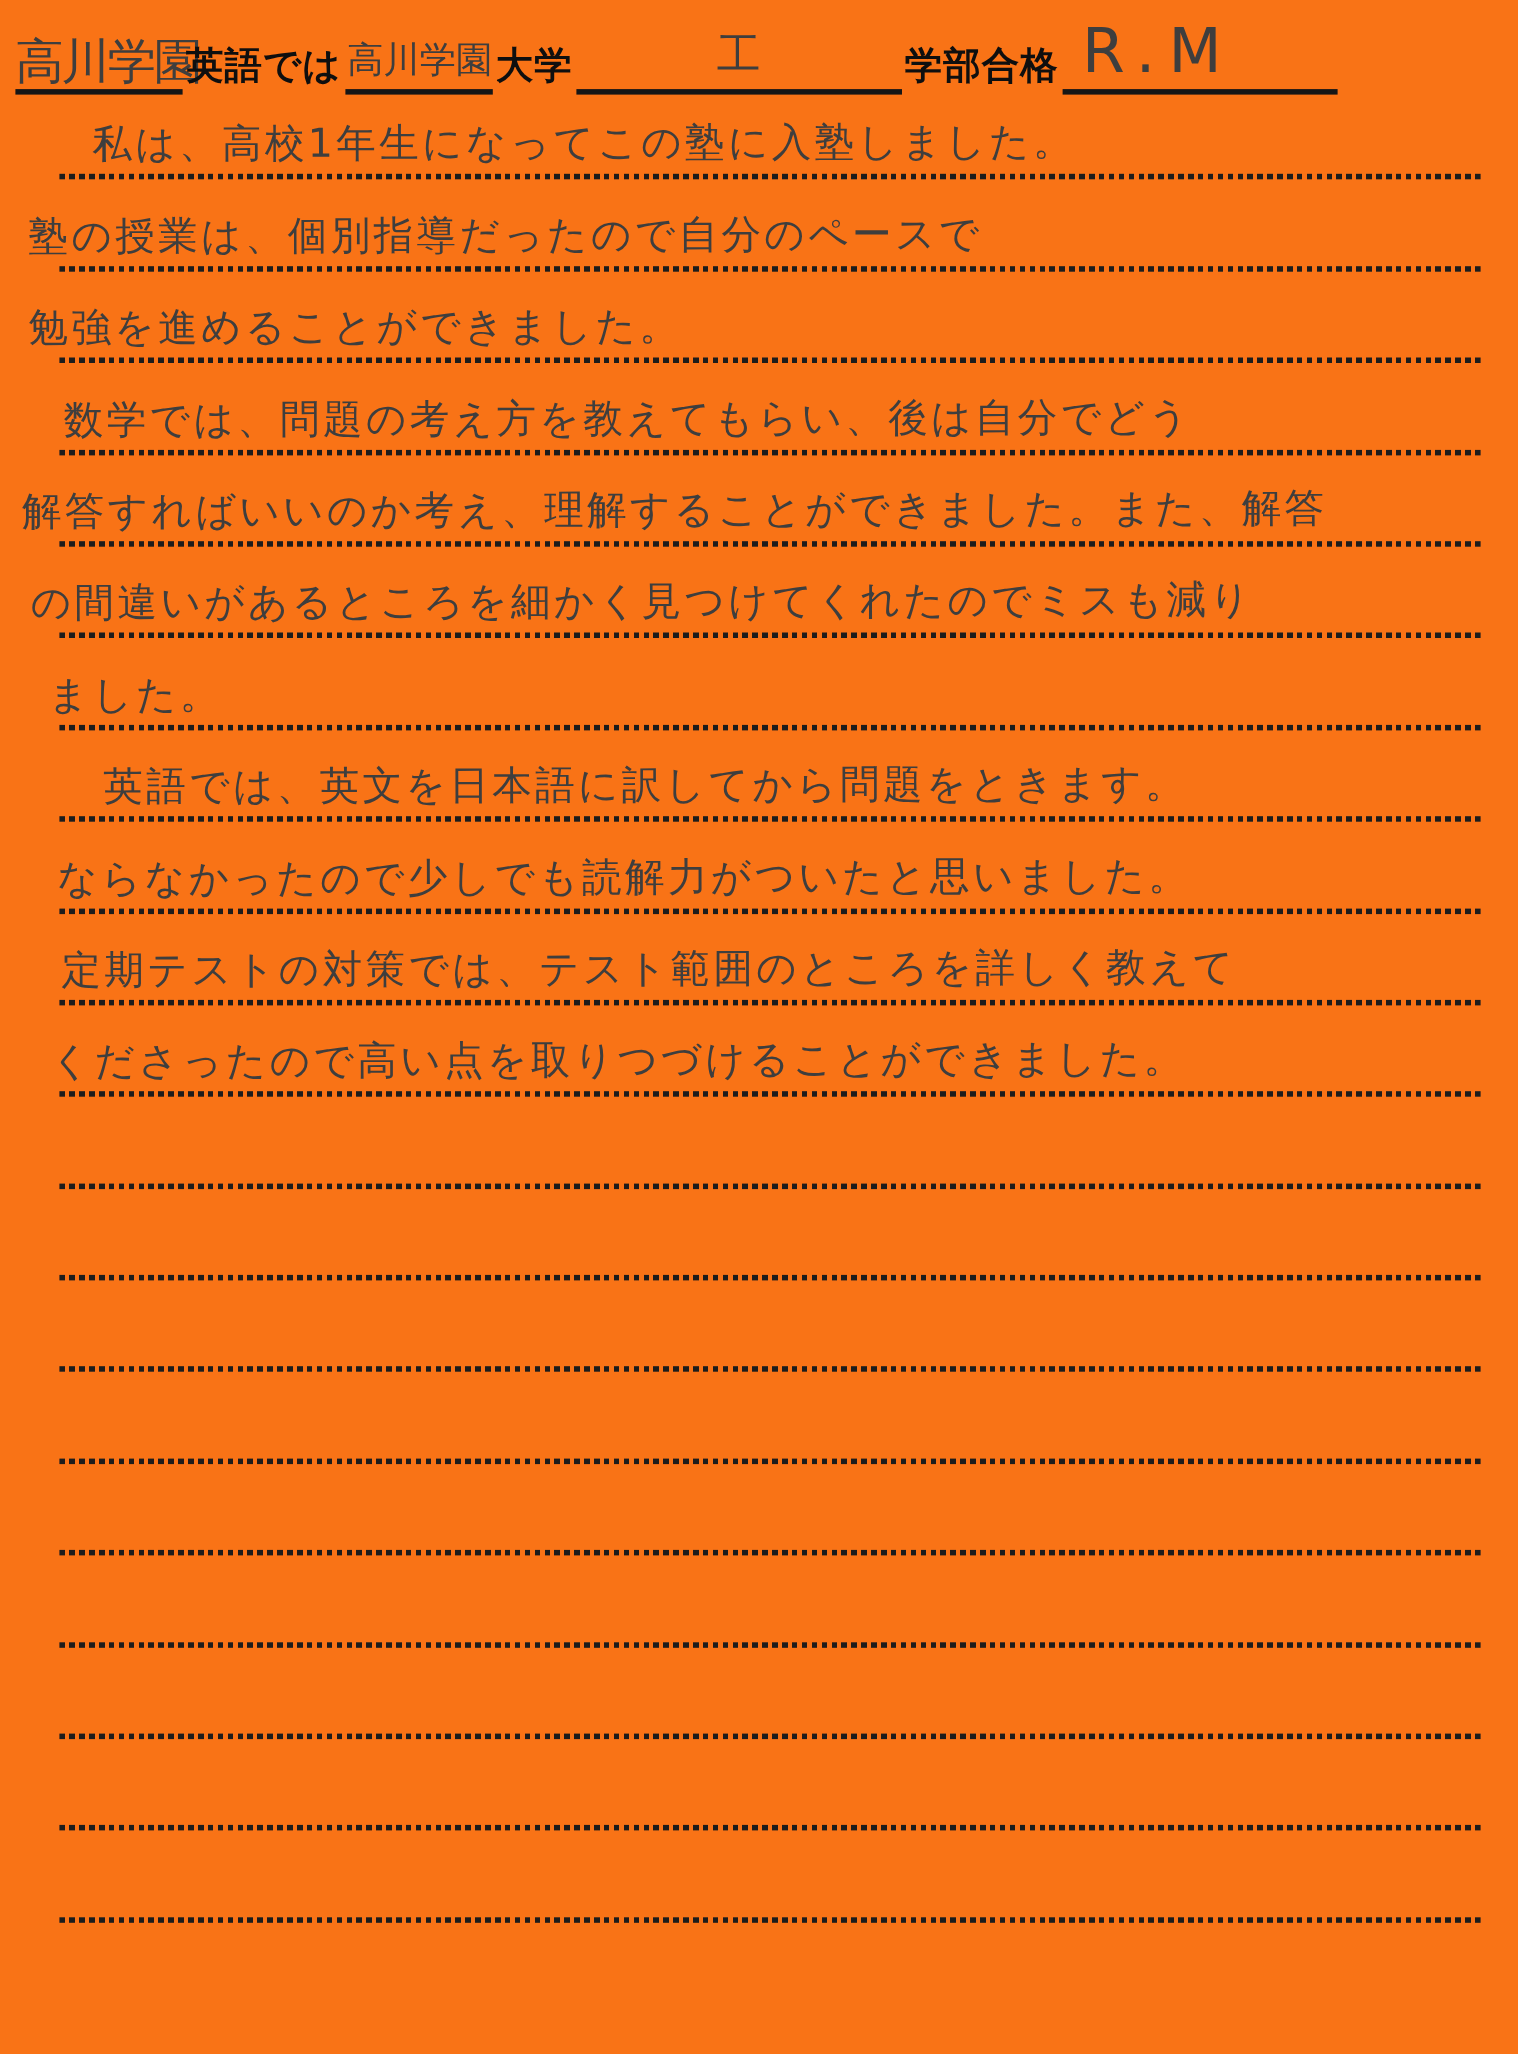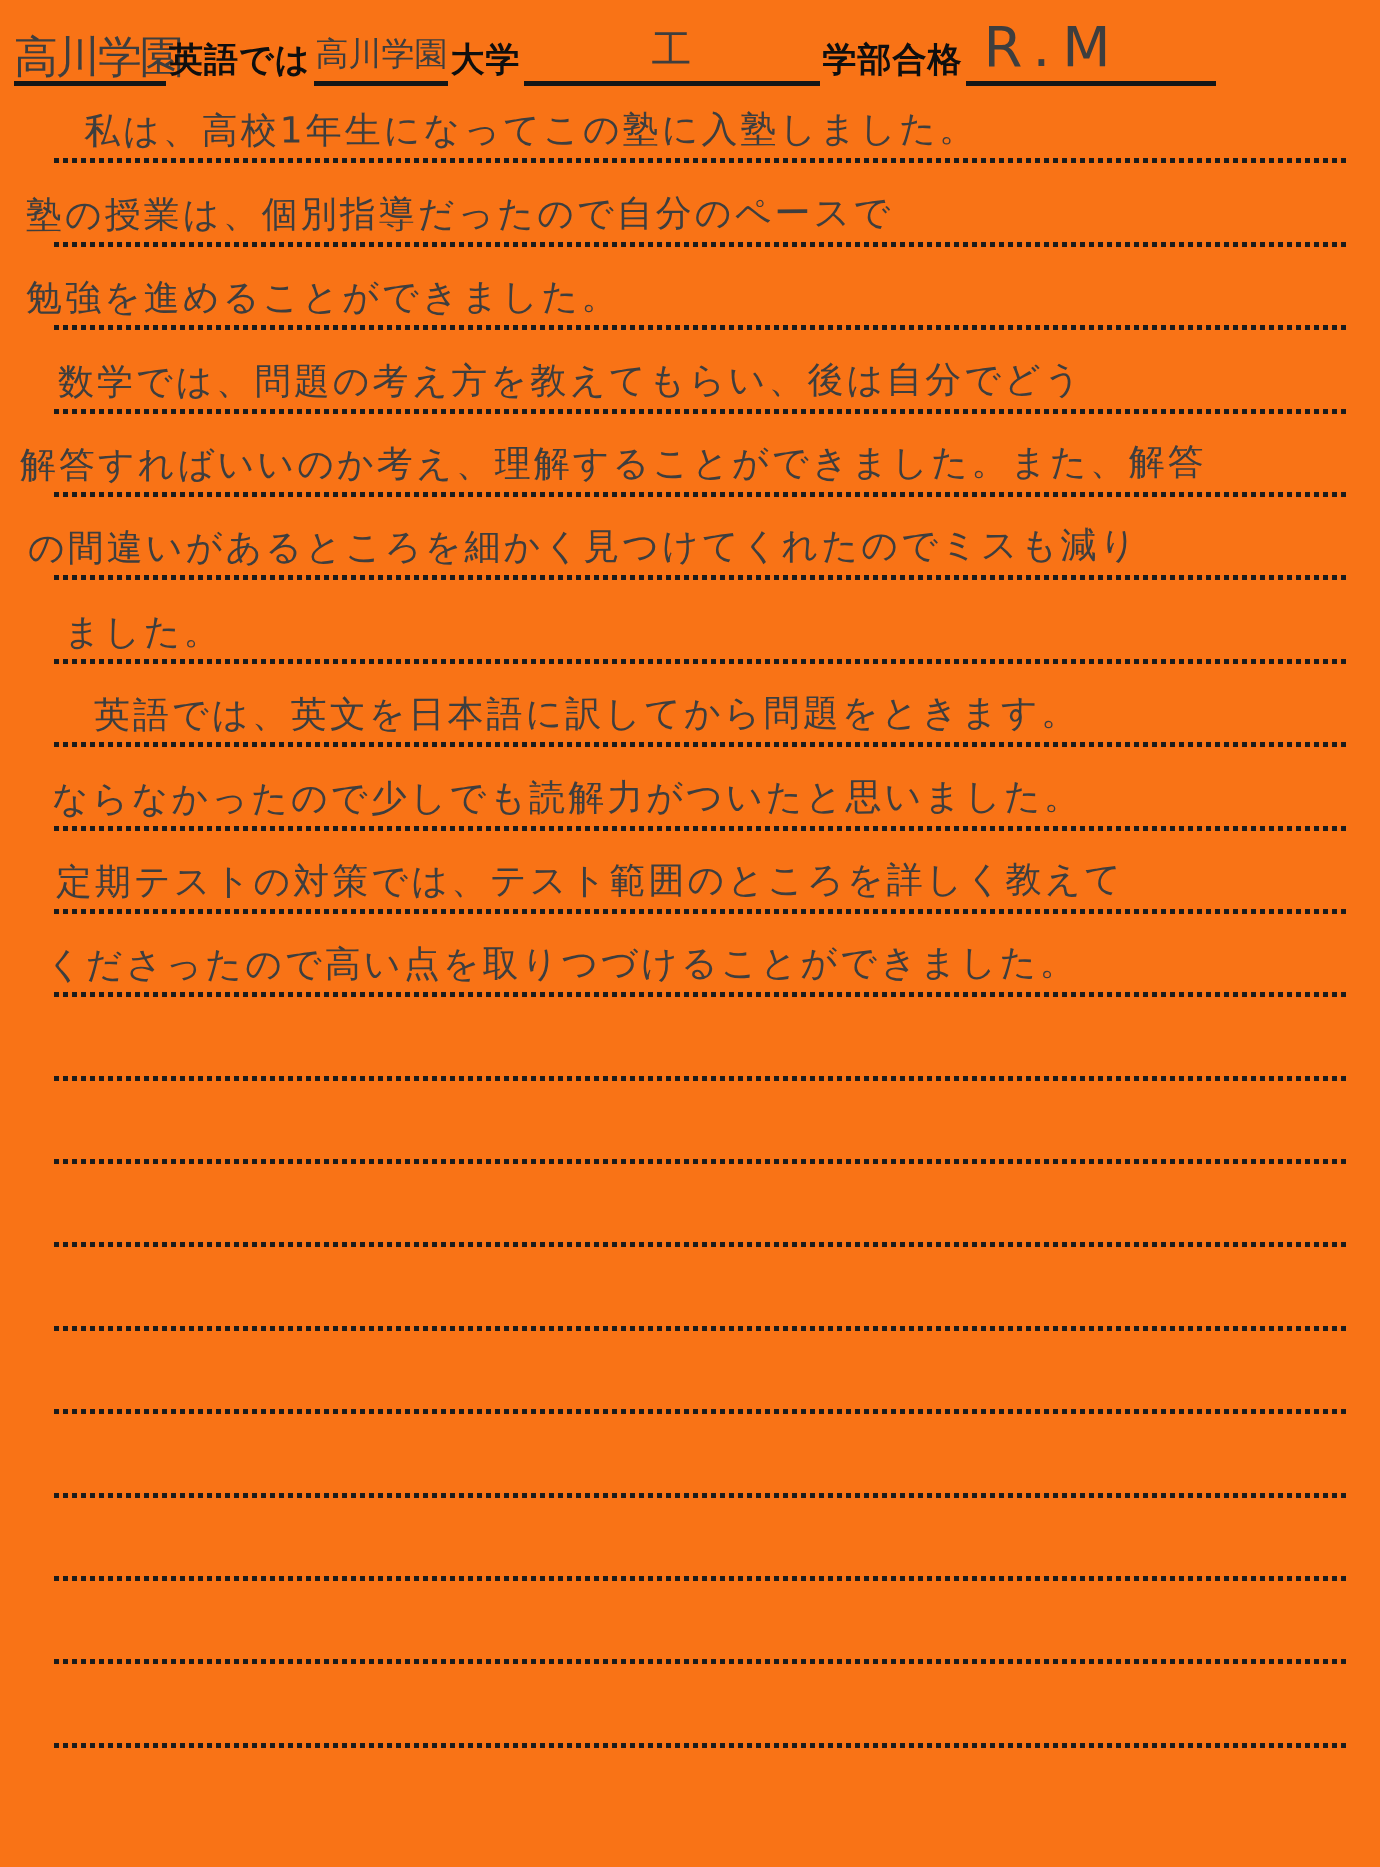--- a/index.html
+++ b/index.html
@@ -105,21 +105,21 @@
       <div class="line">
     <span class="hw line-text" style="left: 46px;">数学では、問題の考え方を教えてもらい、後は自分でどう</span>
   </div>
       <div class="line">
     <span class="hw line-text" style="left: 8px;">解答すればいいのか考え、理解することができました。また、解答</span>
   </div>
       <div class="line">
     <span class="hw line-text" style="left: 16px;">の間違いがあるところを細かく見つけてくれたのでミスも減り</span>
   </div>
       <div class="line">
-    <span class="hw line-text" style="left: 52px;">ました。</span>
+    <span class="hw line-text" style="left: 32px;">ました。</span>
   </div>
       <div class="line">
     <span class="hw line-text" style="left: 82px;">英語では、英文を日本語に訳してから問題をときます。</span>
   </div>
       <div class="line">
     <span class="hw line-text" style="left: 40px;">ならなかったので少しでも読解力がついたと思いました。</span>
   </div>
       <div class="line">
     <span class="hw line-text" style="left: 44px;">定期テストの対策では、テスト範囲のところを詳しく教えて</span>
   </div>

